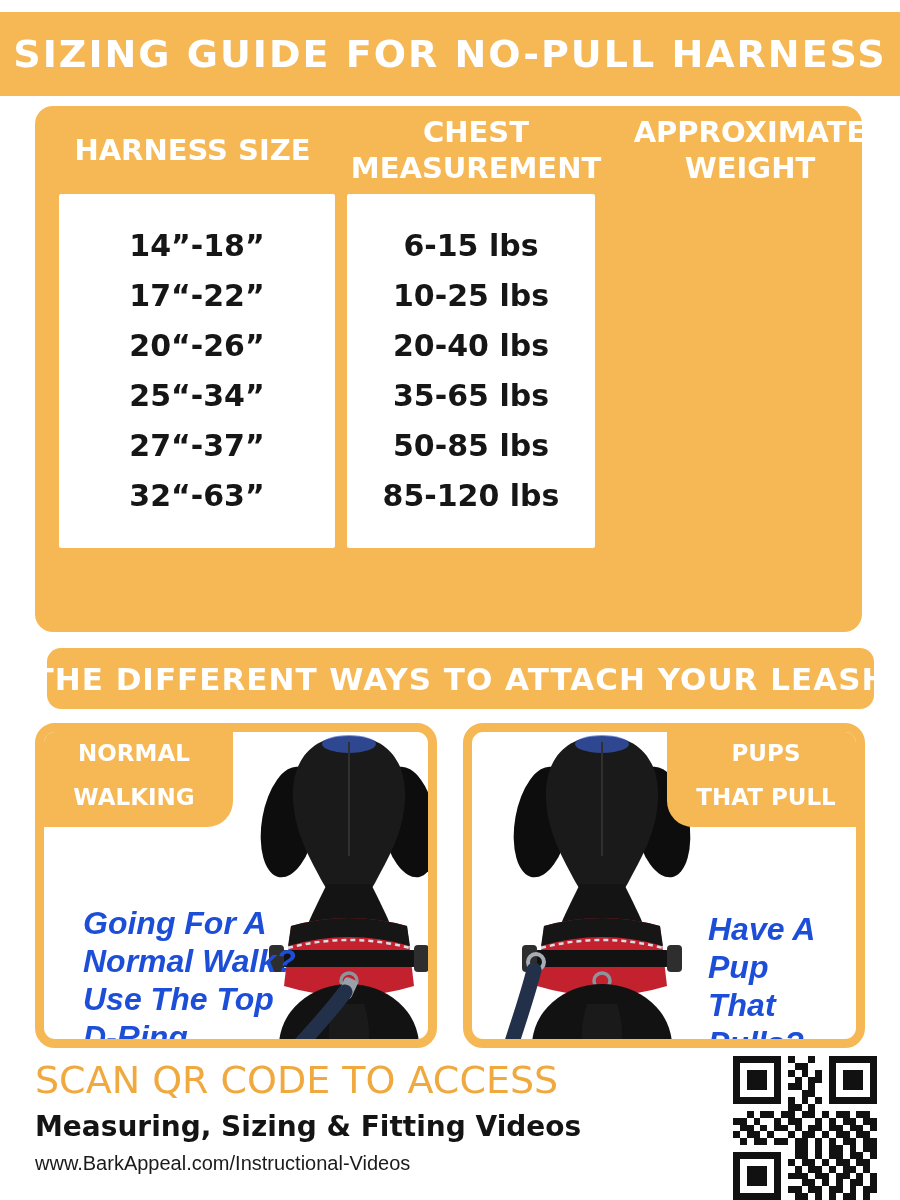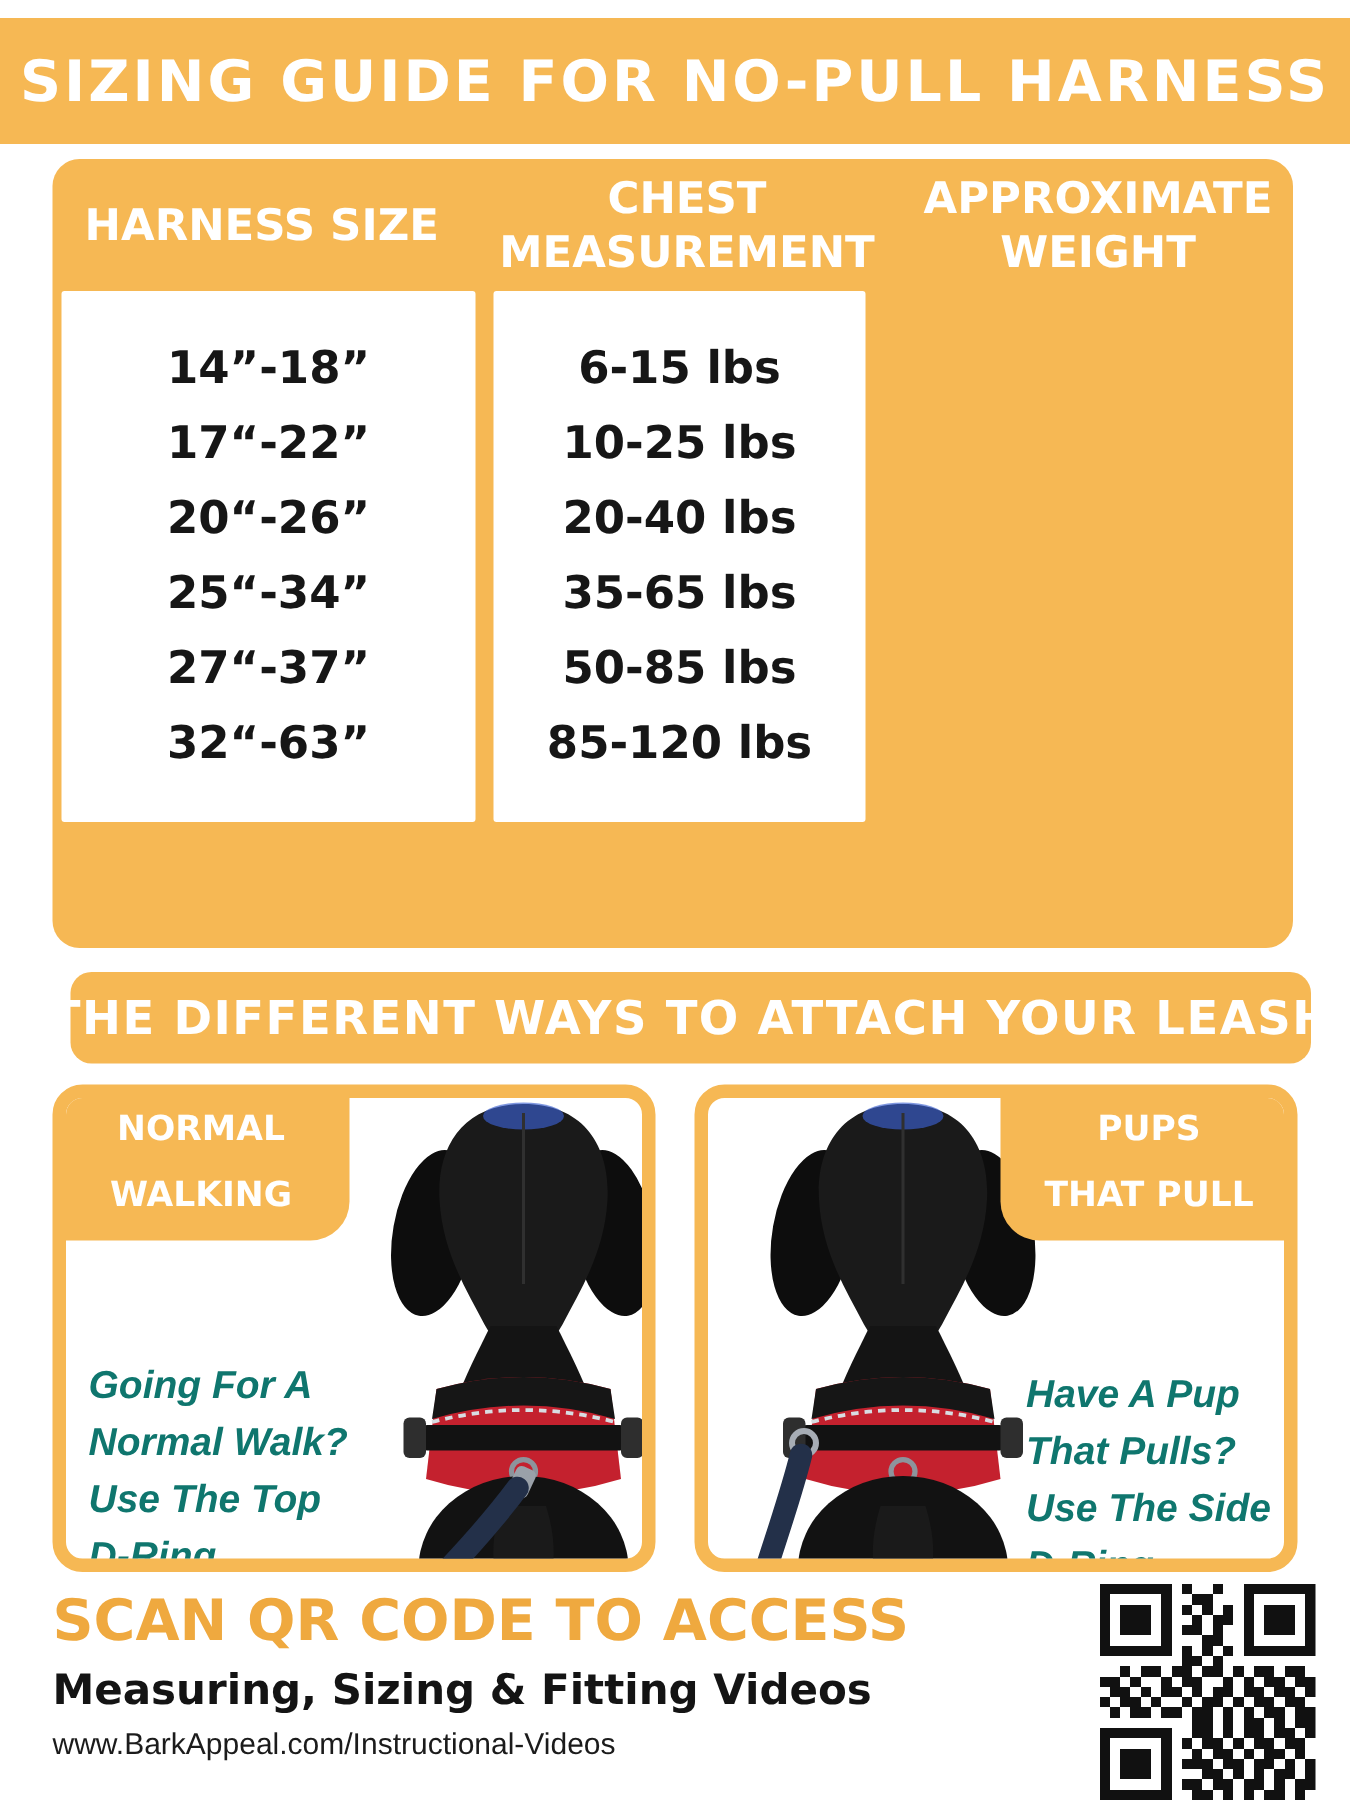--- a/index.html
+++ b/index.html
@@ -15,21 +15,21 @@
     display:flex;align-items:center;justify-content:center;
   }
   .banner-title{
     color:#ffffff;font-weight:bold;font-size:38px;letter-spacing:2px;
     font-family:"DejaVu Sans", sans-serif;white-space:nowrap;
   }
 
   
   .size-table{
     left:35px;top:106px;width:827px;height:526px;background:#F6B854;
-    border-radius:18px;box-sizing:border-box;padding:0 6px;
+    border-radius:18px;box-sizing:border-box;padding:0 24px;
   }
   .thead{display:flex;gap:12px;height:88px;}
   .th{
     flex:1 1 0;display:flex;align-items:center;justify-content:center;text-align:center;
     color:#ffffff;font-weight:bold;font-size:29px;line-height:36px;white-space:pre-line;
   }
   .th.c1{flex:0 0 267px;}
   .th.c2{flex:0 0 276px;}
   .th.c3{flex:0 0 248px;}
   .tbody{display:flex;gap:12px;height:354px;}
@@ -62,33 +62,33 @@
   .panel-left{left:35px;}
   .panel-right{left:463px;}
   .panel-label{
     position:absolute;top:-9px;width:198px;height:104px;background:#F6B854;z-index:3;
     display:flex;flex-direction:column;align-items:center;justify-content:center;
     color:#ffffff;font-weight:bold;font-size:23px;line-height:44px;text-align:center;
   }
   .panel-label.tl{left:-9px;border-radius:14px 0 26px 0;}
   .panel-label.tr{right:-9px;border-radius:0 14px 0 26px;}
   .panel-caption{
-    position:absolute;z-index:4;color:#0f766e;white-space:pre-line;
+    position:absolute;z-index:4;color:#1d4ed8;white-space:pre-line;
     font-family:"Liberation Sans", sans-serif;font-style:italic;font-weight:bold;
-    font-size:26px;line-height:38px;
+    font-size:32px;line-height:38px;margin-left:24px;
   }
   .caption-left{left:15px;top:172px;}
   .caption-right{left:212px;top:178px;}
   .dog-svg{position:absolute;z-index:1;}
   .dog-left{left:195px;top:2px;}
   .dog-right{left:20px;top:2px;}
 
   
   .scan-heading{
-    left:35px;top:1058px;color:#EFA93F;font-weight:bold;font-size:38px;white-space:nowrap;text-align:center;
+    left:35px;top:1058px;color:#EFA93F;font-weight:normal;font-size:38px;white-space:nowrap;text-align:center;
   }
   .scan-sub{
     left:35px;top:1110px;color:#141414;font-weight:bold;font-size:28px;white-space:nowrap;
   }
   .scan-url{
     left:35px;top:1152px;color:#1b1b1b;font-weight:normal;font-size:20px;white-space:nowrap;
     font-family:Liberation Sans, sans-serif;
   }
   .qr{left:733px;top:1056px;width:144px;height:144px;}
   .qr svg{width:100%;height:100%;shape-rendering:crispEdges;}

